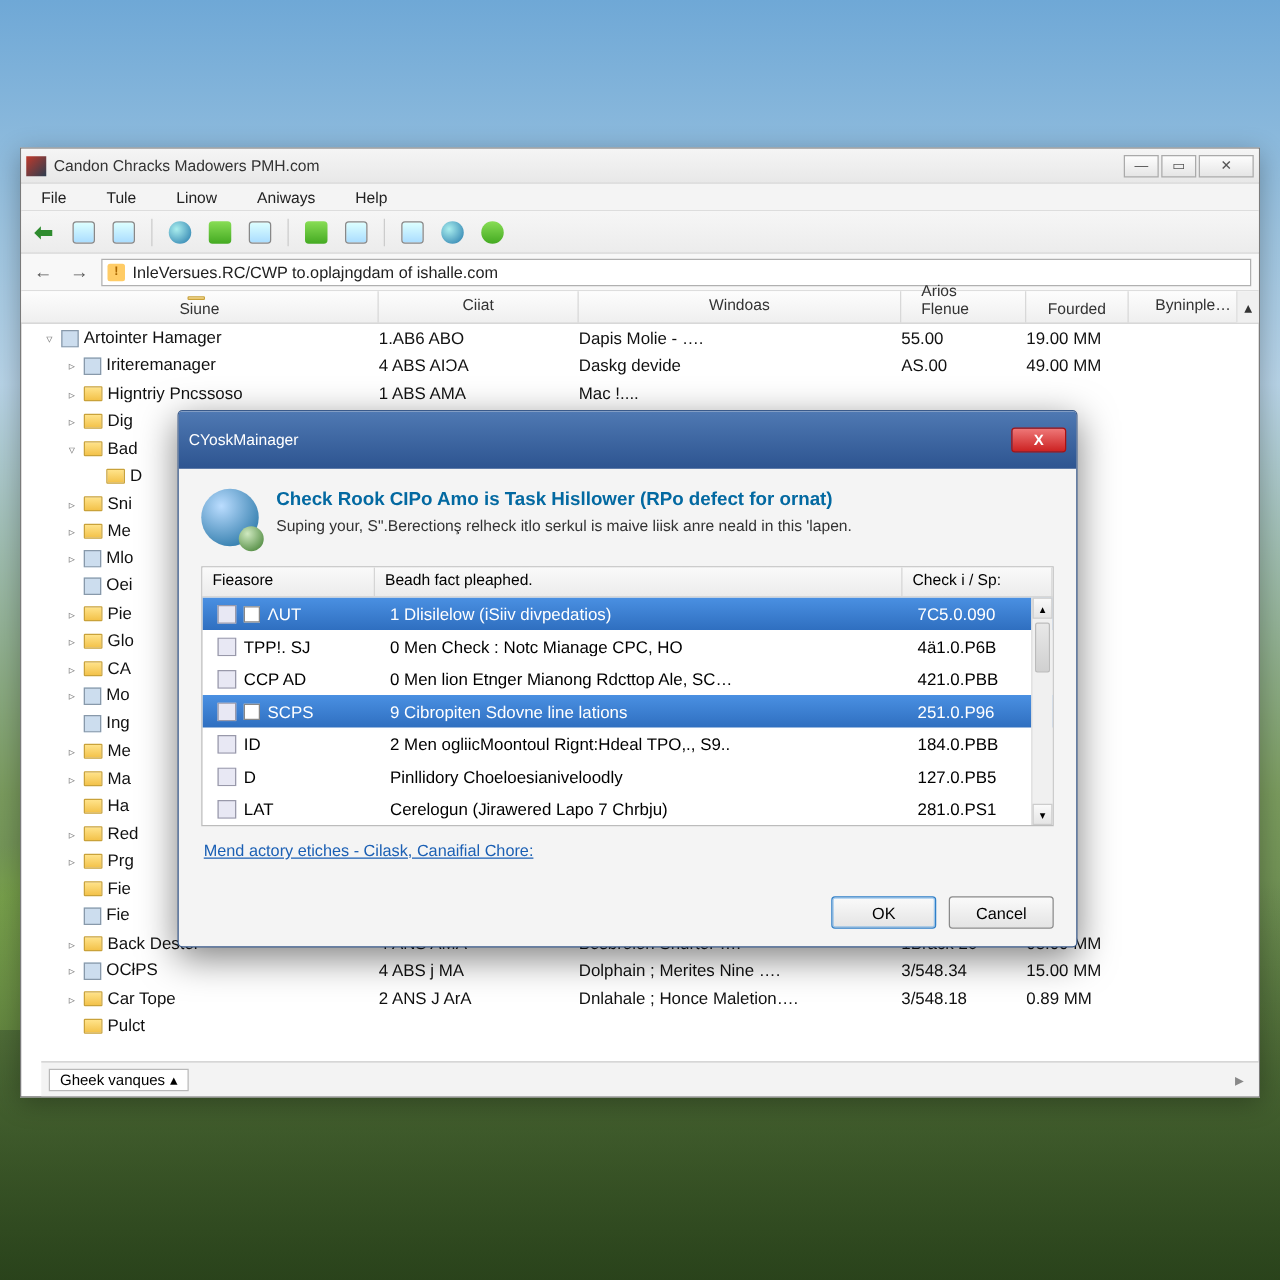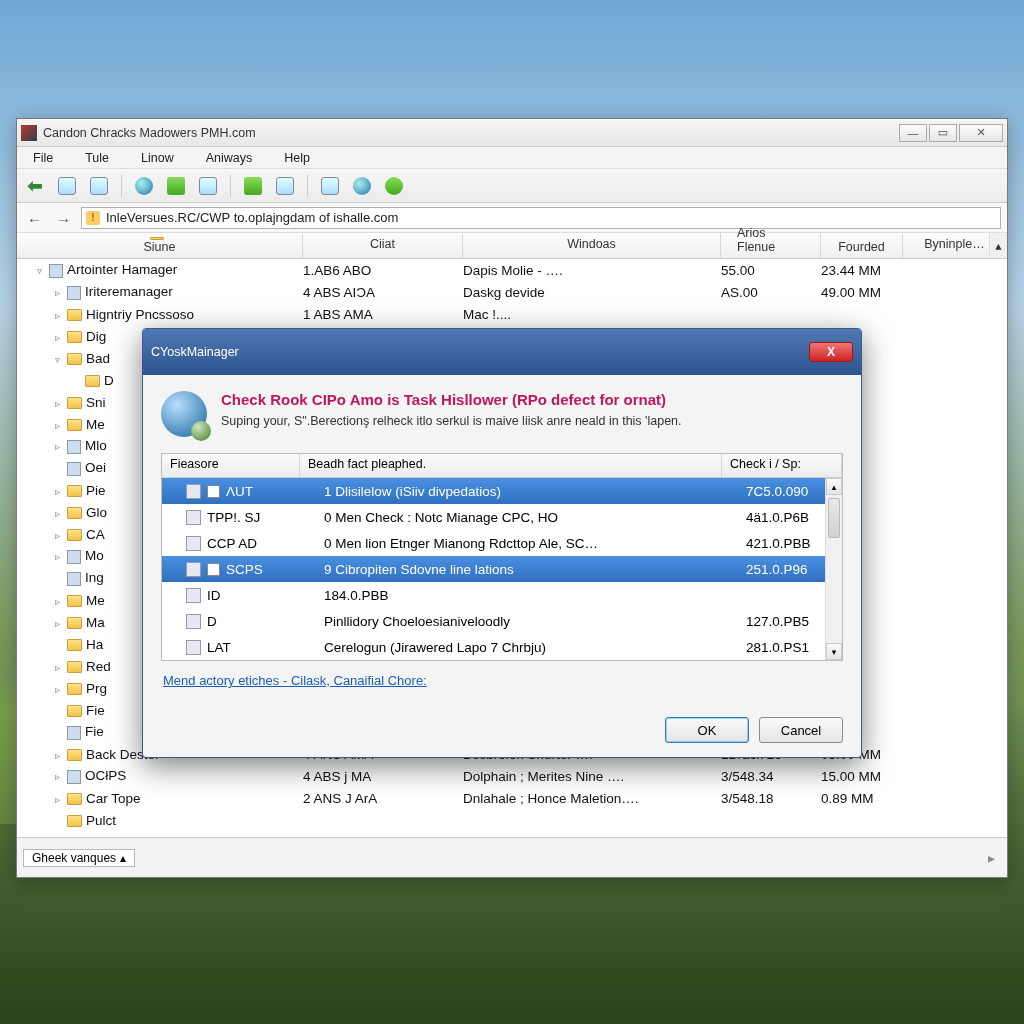--- a/index.html
+++ b/index.html
@@ -55,44 +55,44 @@
 .content { position:absolute; top:140px; left:0; right:0; bottom:26px; overflow:hidden; font-size:13.5px; color:#111; }
 .row { display:flex; height:22px; align-items:center; }
 .row .c-name{padding-left:8px;white-space:nowrap;overflow:hidden}
 .row .c-af,.row .c-fnd{justify-content:flex-end;padding-right:10px}
 .row>div{overflow:hidden;white-space:nowrap}
 .tree-indent{display:inline-block}
 .expander{color:#888;width:12px;display:inline-block;font-size:10px}
 .fold{width:15px;height:12px;background:linear-gradient(#ffe38a,#f3c24a);border:1px solid #c9a23a;display:inline-block;vertical-align:middle;margin-right:4px;border-radius:1px}
 .fileico{width:14px;height:14px;background:#cde;border:1px solid #89a;display:inline-block;vertical-align:middle;margin-right:4px}
 
-.status{position:absolute;left:0;right:0;bottom:0;height:40px;background:#f3f3f3;border-top:1px solid #ccc;display:flex;align-items:center;padding:0 6px;font-size:12px}
+.status{position:absolute;left:16px;right:0;bottom:0;height:28px;background:#f3f3f3;border-top:1px solid #ccc;display:flex;align-items:center;padding:0 6px;font-size:12px}
 .statusbox{border:1px solid #b8b8b8;background:#fff;height:18px;padding:0 8px;display:flex;align-items:center;gap:4px}
 
 
 .dialog{position:absolute;left:142px;top:328px;width:720px;height:430px;
   background:#f4f4f4;border:1px solid #3a5a8a;box-shadow:0 8px 30px rgba(0,0,0,.5);border-radius:4px;overflow:hidden}
 .dlg-title{height:46px;background:linear-gradient(#4f79b3,#2d5490);color:#fff;font-size:12.5px;
   display:flex;align-items:center;padding:0 8px}
 .dlg-title .t{flex:1}
 .dlg-close{width:44px;height:20px;background:linear-gradient(#e77,#c22);border:1px solid #a11;border-radius:3px;
   color:#fff;display:flex;align-items:center;justify-content:center;font-size:12px;font-weight:bold}
 .dlg-body{padding:16px 18px 12px;display:flex;gap:14px}
 .dlg-icon{width:46px;height:46px;border-radius:50%;background:radial-gradient(circle at 35% 30%,#bdf,#169);position:relative;flex-shrink:0}
 .dlg-icon::after{content:"";position:absolute;right:-4px;bottom:-4px;width:20px;height:20px;border-radius:50%;
   background:radial-gradient(circle at 35% 30%,#cfe9c0,#3a7a2a)}
-.dlg-head{font-size:15px;font-weight:bold;color:#be185d;margin-bottom:6px}
+.dlg-head{font-size:15px;font-weight:bold;color:#0369a1;margin-bottom:6px}
 .dlg-sub{font-size:12.5px;color:#333}
 .dlg-list{margin:4px 18px 0;border:1px solid #bcbcbc;background:#fff;height:208px;position:relative}
 .dlg-colhdr{height:24px;background:linear-gradient(#fafafa,#ececec);border-bottom:1px solid #ccc;display:flex;font-size:12.5px}
 .dlg-colhdr>div{border-right:1px solid #d5d5d5;padding:3px 8px}
 .dc1{width:138px}.dc2{flex:1}.dc3{width:120px}
 .dlg-rows{overflow:hidden}
 .dlg-row{display:flex;height:26px;align-items:center;font-size:13.5px}
-.dlg-row>div{padding:0 24px;white-space:nowrap;overflow:hidden}
+.dlg-row>div{padding:0 12px;white-space:nowrap;overflow:hidden}
 .dlg-row.sel{background:linear-gradient(#4a90e2,#2f6fc0);color:#fff}
 .dlg-row .dc1{display:flex;align-items:center;gap:6px}
 .rowico{width:15px;height:15px;background:#e8e8f4;border:1px solid #99a;flex-shrink:0}
 .chk{width:13px;height:13px;border:1px solid #888;background:#fff;flex-shrink:0}
 .dlg-scroll{position:absolute;right:0;top:24px;bottom:0;width:17px;background:#f0f0f0;border-left:1px solid #ddd}
 .dlg-scroll .up,.dlg-scroll .dn{height:17px;background:linear-gradient(#fafafa,#e5e5e5);border:1px solid #ccc;font-size:9px;display:flex;align-items:center;justify-content:center}
 .dlg-scroll .dn{position:absolute;bottom:0;left:0;right:0}
 .dlg-scroll .thumb{position:absolute;top:20px;left:2px;right:2px;height:40px;background:linear-gradient(#e8e8e8,#d0d0d0);border:1px solid #bbb;border-radius:2px}
 .dlg-link{margin:12px 20px 0;font-size:13px;color:#1a5fb4;text-decoration:underline}
 .dlg-btns{position:absolute;right:18px;bottom:14px;display:flex;gap:10px}
@@ -184,21 +184,21 @@
     <div class="col c-bm">Byninple…</div>
     <div class="scrollcol">▴</div>
   </div>
 
   <div class="content" id="maincontent">
       <div class="row">
         <div class="c-name"><span class="tree-indent" style="width:12px"></span><span class="expander">▿</span><span class="fileico"></span>Artointer Hamager</div>
         <div class="c-ciat">1.AB6 ABO</div>
         <div class="c-win">Dapis Molie - ….</div>
         <div class="c-af">55.00</div>
-        <div class="c-fnd">23.44 MM</div>
+        <div class="c-fnd">19.00 MM</div>
         <div class="c-bm"></div>
       </div>
       <div class="row">
         <div class="c-name"><span class="tree-indent" style="width:30px"></span><span class="expander">▹</span><span class="fileico"></span>Iriteremanager</div>
         <div class="c-ciat">4 ABS AIƆA</div>
         <div class="c-win">Daskg devide</div>
         <div class="c-af">AS.00</div>
         <div class="c-fnd">49.00 MM</div>
         <div class="c-bm"></div>
       </div>
@@ -457,20 +457,21 @@
             <span>SCPS</span>
           </div>
           <div class="dc2">9 Cibropiten Sdovne line lations</div>
           <div class="dc3">251.0.P96</div>
         </div>
         <div class="dlg-row">
           <div class="dc1">
             <span class="rowico"></span>
             <span>ID</span>
           </div>
+          <div class="dc2">2 Men ogliicMoontoul Rignt:Hdeal TPO,., S9..</div>
           <div class="dc3">184.0.PBB</div>
         </div>
         <div class="dlg-row">
           <div class="dc1">
             <span class="rowico"></span>
             <span>D</span>
           </div>
           <div class="dc2">Pinllidory Choeloesianiveloodly</div>
           <div class="dc3">127.0.PB5</div>
         </div>

